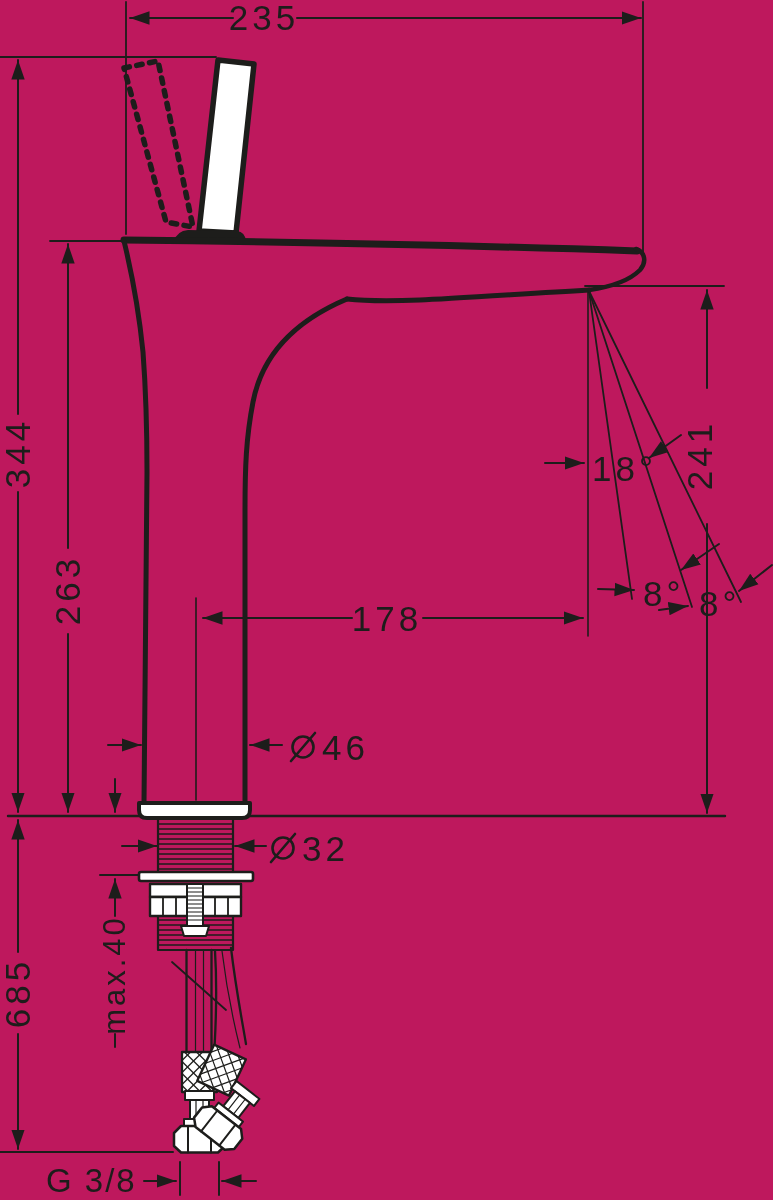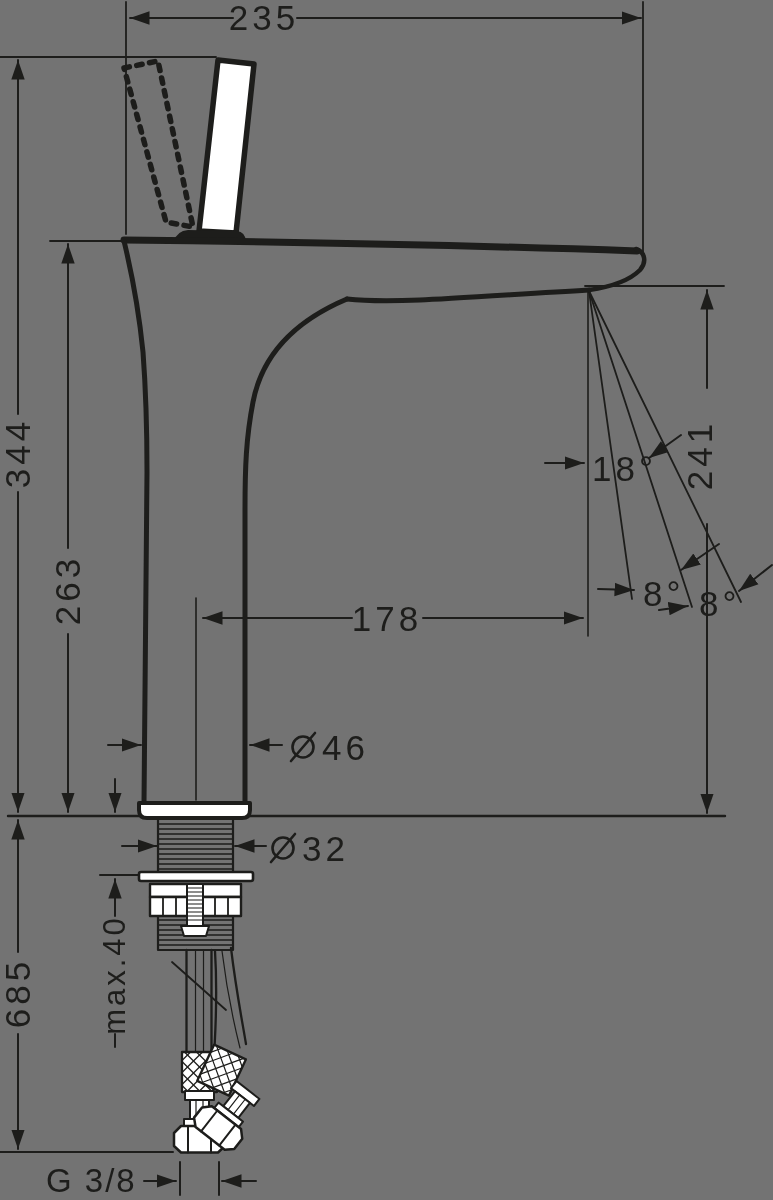--- a/index.html
+++ b/index.html
@@ -1,16 +1,16 @@
 <!DOCTYPE html>
 <html><head>
 <meta charset="utf-8">
 <style>
   html,body{margin:0;padding:0;background:#ffffff;}
-  .sheet{width:773px;height:1200px;background:#737373;position:relative;overflow:hidden;}
+  .sheet{width:773px;height:1200px;background:#be185d;position:relative;overflow:hidden;}
   svg{display:block;}
   .ln{stroke:#1d1d1b;fill:none;stroke-linecap:round;stroke-linejoin:round;}
   .fw{fill:#ffffff;stroke:#1d1d1b;stroke-linejoin:round;}
   .fd{fill:#1d1d1b;stroke:none;}
   .dimtxt{font-family:"Liberation Sans",sans-serif;font-size:35px;fill:#1d1d1b;letter-spacing:4px;}
   .f31{font-size:31px;letter-spacing:3px;}
   .f33{font-size:33px;letter-spacing:2px;}
 </style>
 </head>
 <body>

